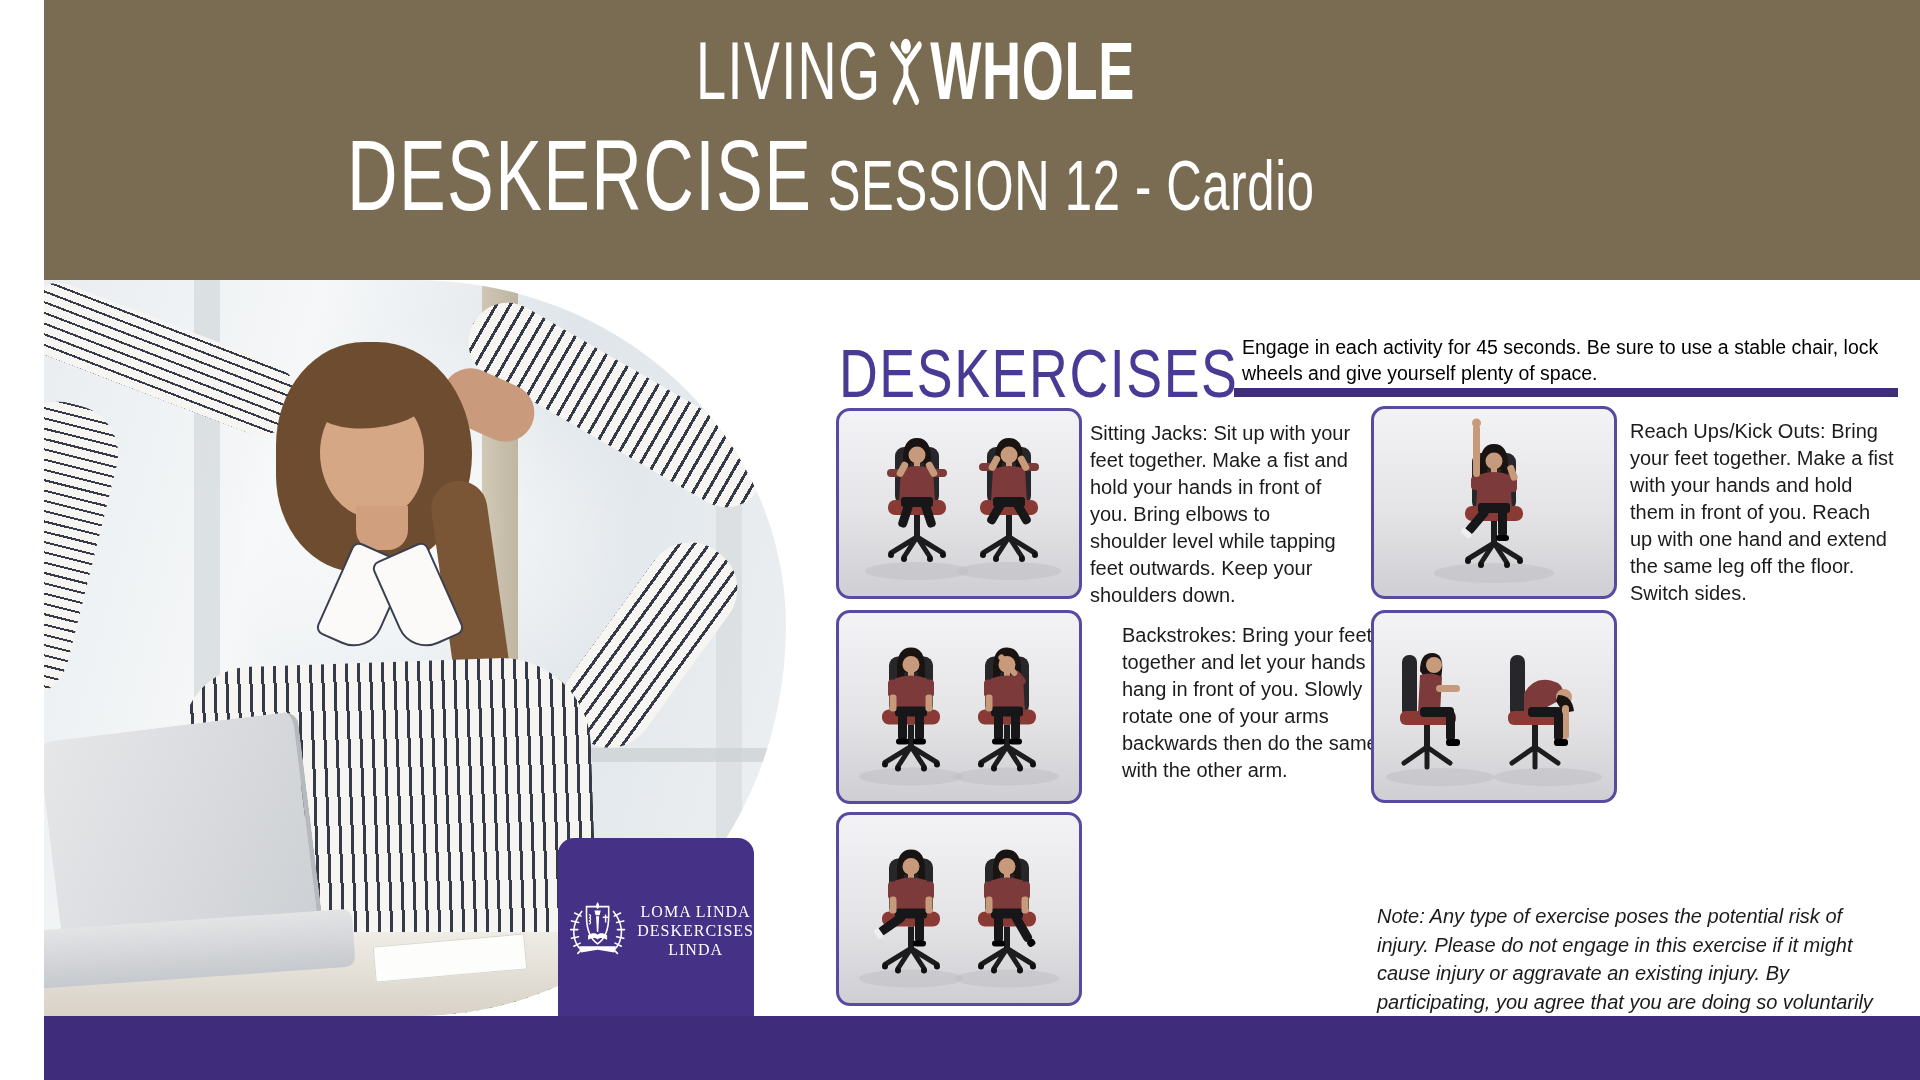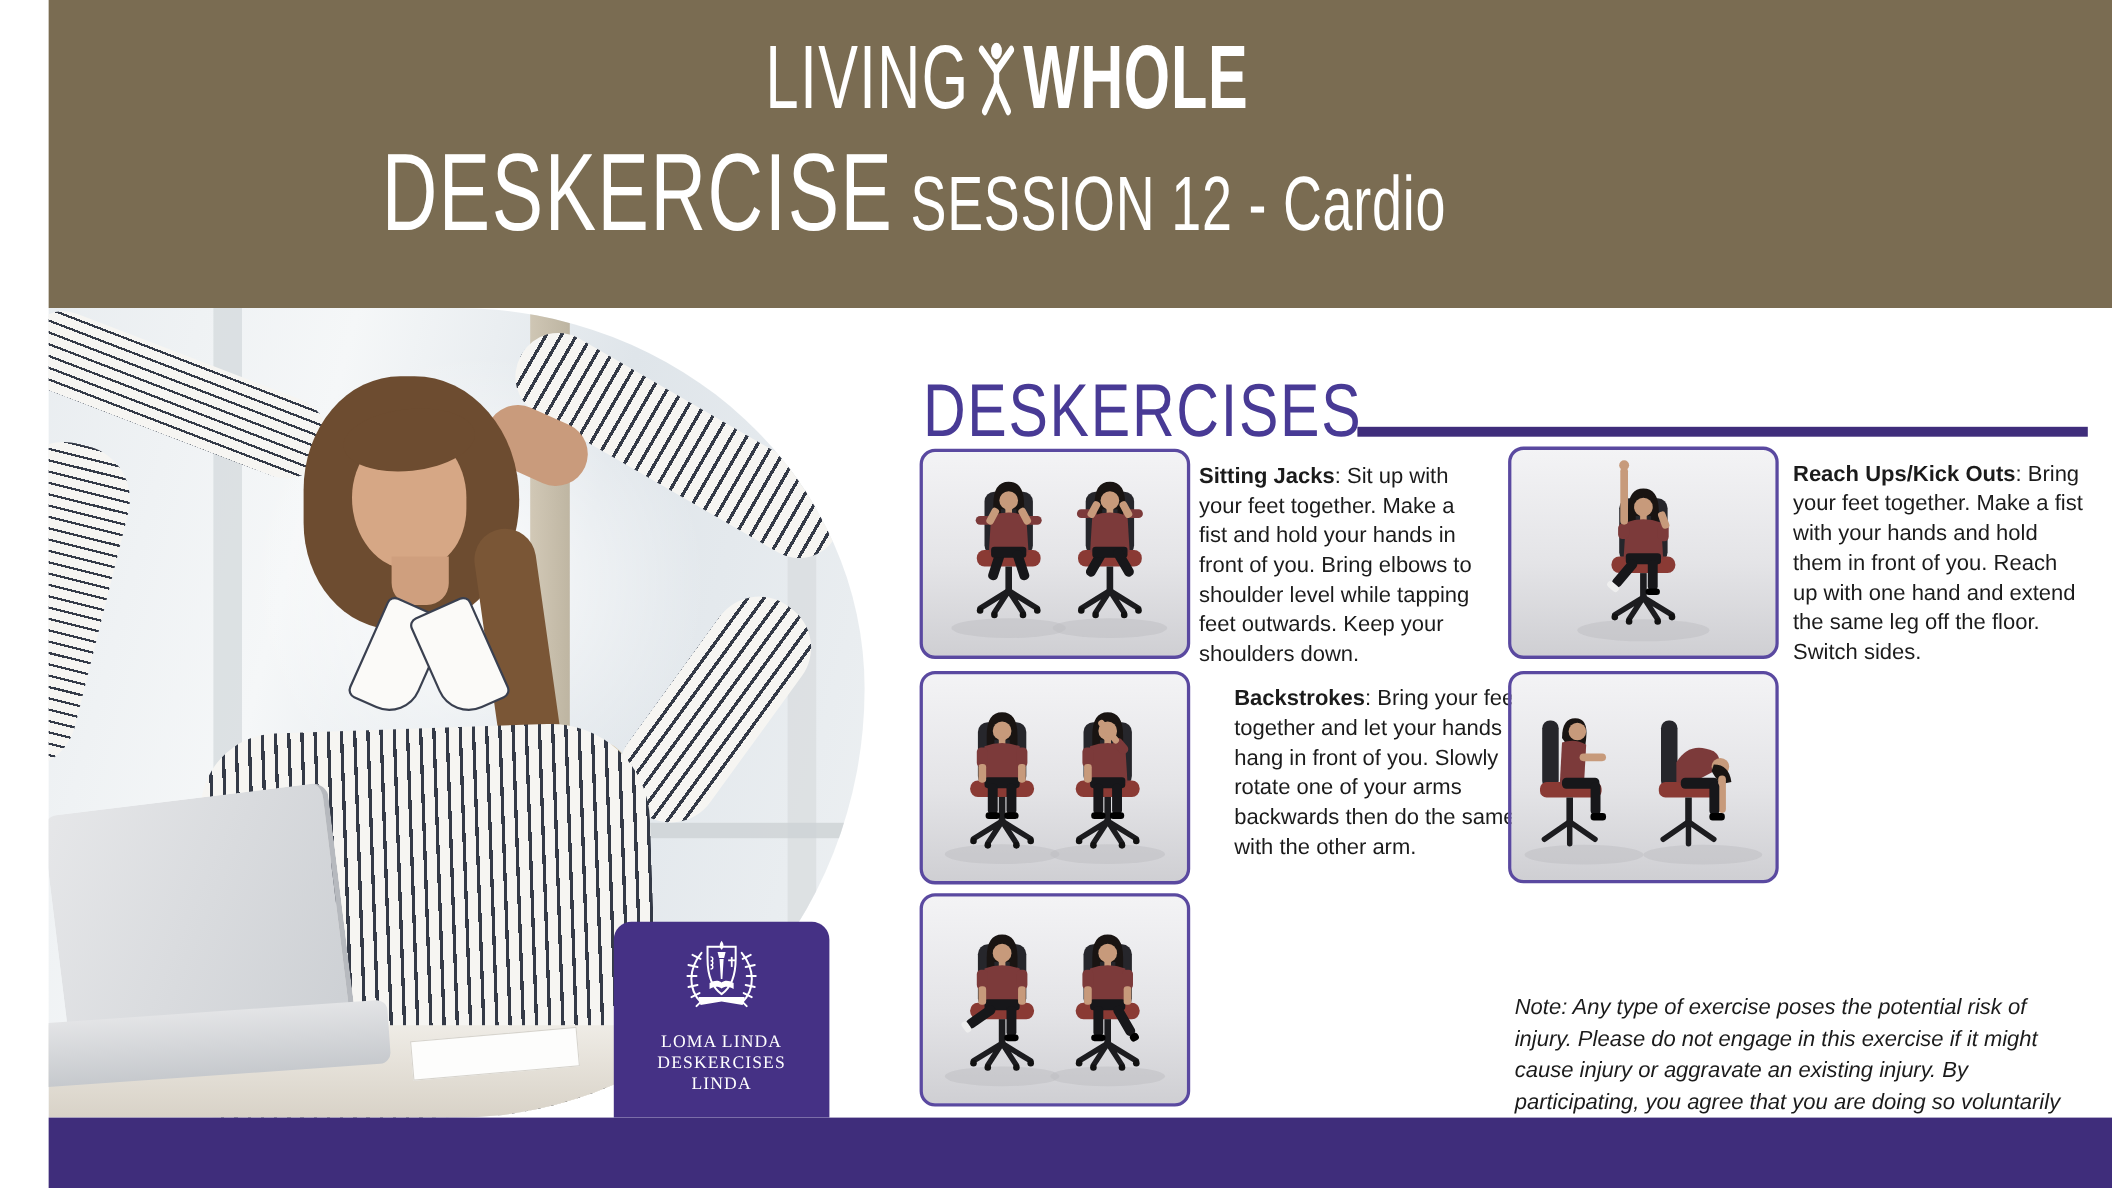--- a/index.html
+++ b/index.html
@@ -50,21 +50,21 @@
   .desk{left:0;top:652px;width:742px;height:84px;background:linear-gradient(180deg,#efece6,#d8d2c7);}
   .paper{left:330px;top:660px;width:150px;height:34px;background:#fdfdfc;border:1px solid #d7d4cd;transform:rotate(-5deg);}
   .lap-screen{left:6px;top:446px;width:256px;height:214px;border-radius:14px;transform:rotate(-7deg);
               background:linear-gradient(120deg,#e6e7e9,#cdd0d4);border-right:5px solid #b6b9be;}
   .lap-base{left:-20px;top:640px;width:330px;height:58px;border-radius:10px;transform:rotate(-4deg);
             background:linear-gradient(180deg,#e3e4e6,#c6c9cd);}
 
   
   .badge{position:absolute;left:514px;top:838px;width:196px;height:178px;z-index:6;
          background:var(--purple-badge,#453185);border-radius:16px 16px 0 0;
-         display:flex;flex-direction:column;align-items:center;}
+         display:flex;flex-direction:row;align-items:center;}
   .badge svg{margin-top:10px;}
   .badge-text{margin-top:6px;text-align:center;color:#fff;font-family:"Liberation Serif", serif;
               font-size:16px;line-height:19px;letter-spacing:1px;}
   .footer-bar{position:absolute;left:0;top:1016px;width:1920px;height:64px;background:var(--purple-dark,#3f2d7b);z-index:5;}
 
   
   .heading{position:absolute;left:795px;top:334px;font-size:68px;font-weight:400;letter-spacing:2px;
            color:var(--purple-heading,#483a95);transform:scaleX(.79);transform-origin:left top;white-space:nowrap;}
   .intro{position:absolute;left:1198px;top:334px;width:672px;font-size:19.5px;line-height:26px;color:#000;}
   .rule{position:absolute;left:1190px;top:388px;width:664px;height:9px;background:var(--purple-dark,#3f2d7b);}
@@ -77,21 +77,21 @@
   .t3{left:792px;top:812px;height:188px;}
   .t4{left:1327px;top:406px;height:187px;}
   .t5{left:1327px;top:610px;height:187px;}
 
   .ex-text{position:absolute;width:262px;font-size:20px;line-height:27px;color:var(--body-text,#1b1b1b);}
   .x1{left:1046px;top:400px;}
   .x2{left:1078px;top:602px;}
   .x3{left:1046px;top:804px;}
   .x4{left:1586px;top:398px;width:266px;}
   .x5{left:1586px;top:602px;width:266px;}
-  .ex-text b{font-weight:700;}
+  .ex-text b{font-weight:400;}
 
   .note{position:absolute;left:1333px;top:882px;width:516px;font-size:20px;line-height:28.5px;
         font-style:italic;color:var(--body-text,#1b1b1b);}
   .note b{font-weight:400;}
 </style>
 </head>
 <body>
 
 <div class="page">
 
@@ -209,20 +209,21 @@
     <div class="badge-text">
       <div>LOMA LINDA</div>
       <div>DESKERCISES</div>
       <div>LINDA</div>
     </div>
   </div>
 
   <div class="footer-bar"></div>
 
   <div class="heading">DESKERCISES</div>
+  <div class="intro">Engage in each activity for 45 seconds. Be sure to use a stable chair, lock wheels and give yourself plenty of space.</div>
   <div class="rule"></div>
 
   <div class="thumb t1" aria-label="Woman in maroon polo on office chair, shown twice doing seated jumping jacks">
     <svg viewBox="0 0 240 185">
       <ellipse cx="78" cy="160" rx="52" ry="9" fill="#bdbdc2" opacity=".5"></ellipse>
       <ellipse cx="170" cy="160" rx="52" ry="9" fill="#bdbdc2" opacity=".5"></ellipse>
       <g transform="translate(38,34)">
           <use href="#chairF"></use>
           <use href="#bodyF"></use>
         <g transform="rotate(18 40 62)">

